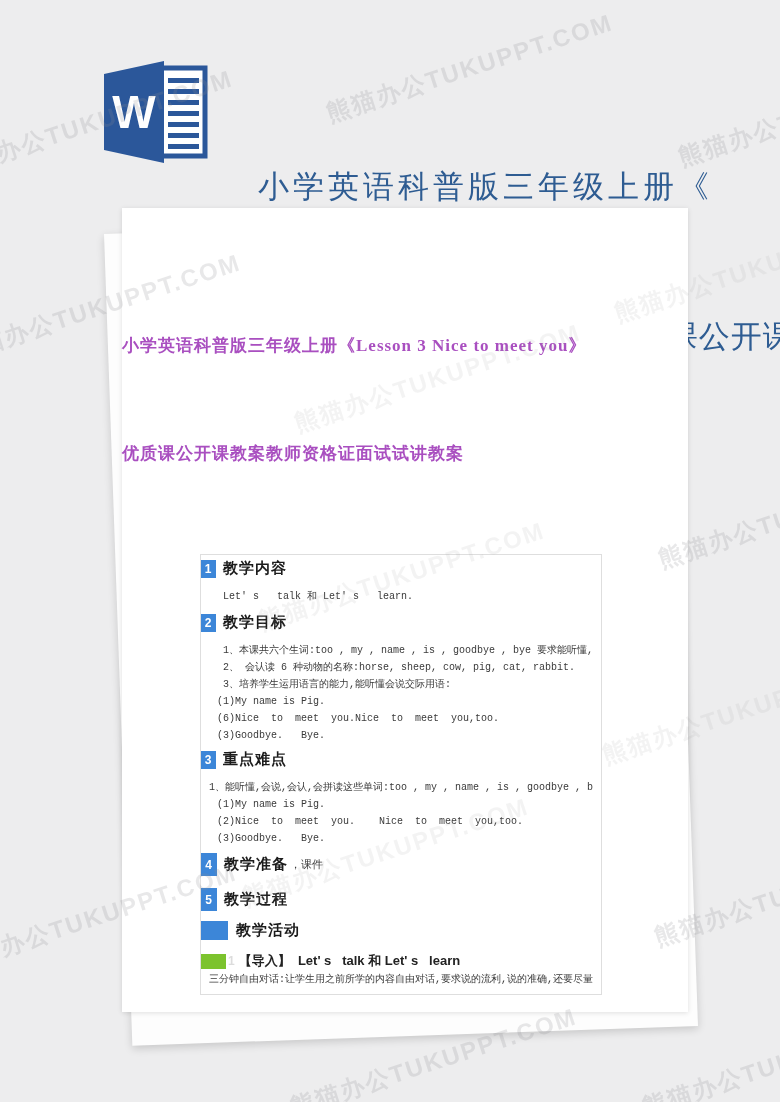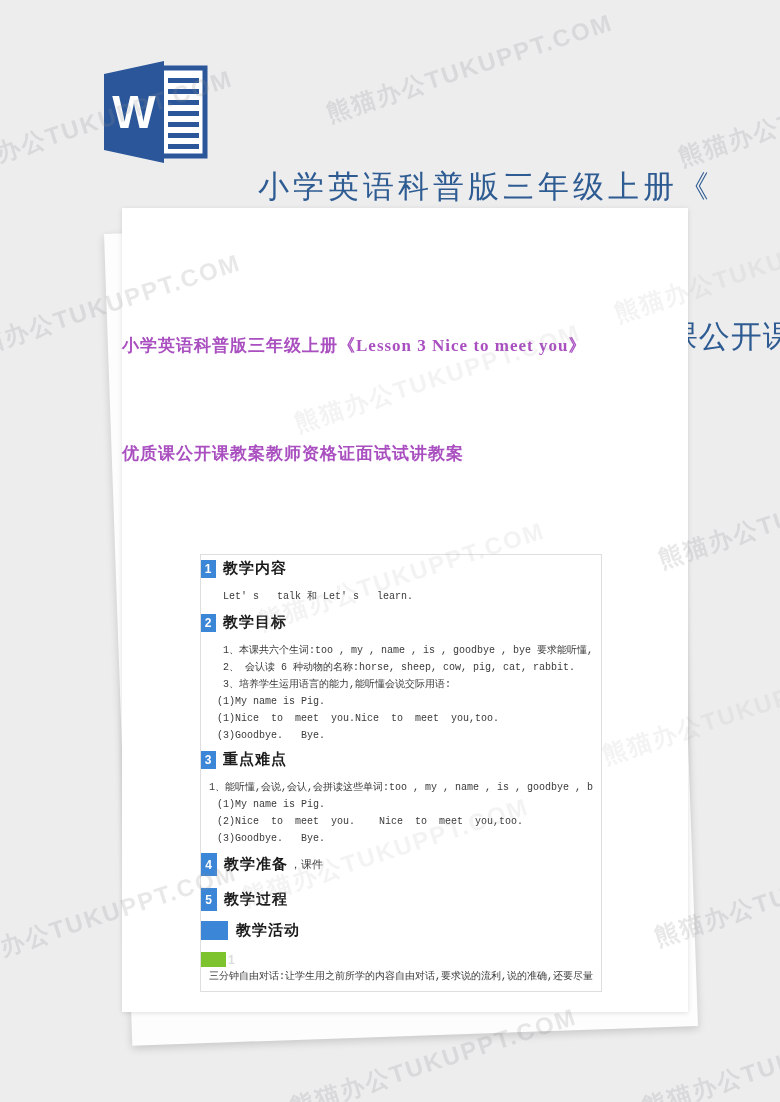--- a/index.html
+++ b/index.html
@@ -184,21 +184,21 @@
     <div class="line ind1 mt10">Let' s   talk 和 Let' s   learn.</div>
 
     <div class="h-row mt8">
       <span class="badge">2</span>
       <span class="h-label">教学目标</span>
     </div>
     <div class="line ind1 mt10">1、本课共六个生词:too , my , name , is , goodbye , bye 要求能听懂,会说,会认,</div>
     <div class="line ind1">2、 会认读 6 种动物的名称:horse, sheep, cow, pig, cat, rabbit.</div>
     <div class="line ind1">3、培养学生运用语言的能力,能听懂会说交际用语:</div>
     <div class="line ind2">(1)My name is Pig.</div>
-    <div class="line ind2">(1)Nice  to  meet  you.Nice  to  meet  you,too.</div>
+    <div class="line ind2">(6)Nice  to  meet  you.Nice  to  meet  you,too.</div>
     <div class="line ind2">(3)Goodbye.   Bye.</div>
 
     <div class="h-row mt6">
       <span class="badge">3</span>
       <span class="h-label">重点难点</span>
     </div>
     <div class="line mt10">1、能听懂,会说,会认,会拼读这些单词:too , my , name , is , goodbye , bye 。</div>
     <div class="line ind2">(1)My name is Pig.</div>
     <div class="line ind2">(2)Nice  to  meet  you.    Nice  to  meet  you,too.</div>
     <div class="line ind2">(3)Goodbye.   Bye.</div>
@@ -216,18 +216,19 @@
 
 
     <div class="h-row mt10">
       <span class="block-blue"></span>
       <span class="h-label">教学活动</span>
     </div>
 
     <div class="h-row mt12">
       <span class="block-green"></span>
       <span class="faint-num">1</span>
+      <span class="h-intro">【导入】  Let' s   talk 和 Let' s   learn</span>
     </div>
 
     <div class="line lh20">三分钟自由对话:让学生用之前所学的内容自由对话,要求说的流利,说的准确,还要尽量边</div>
 
   </div>
 </div>
 
 </body></html>

